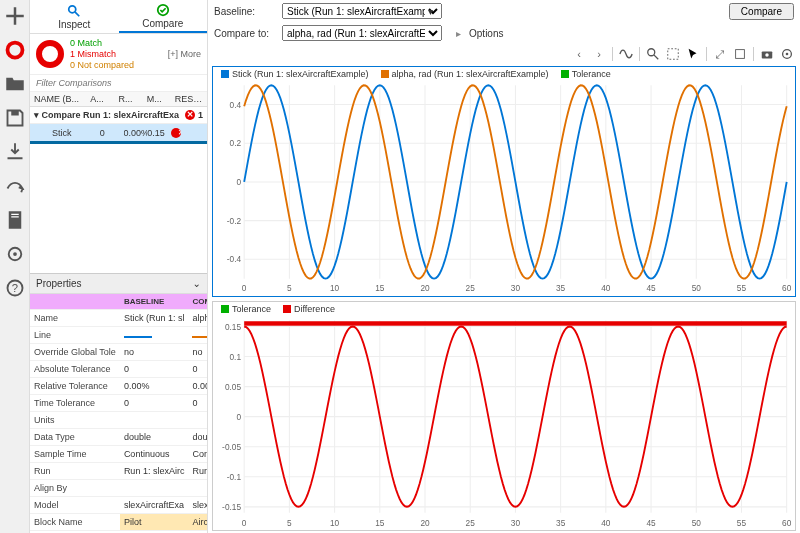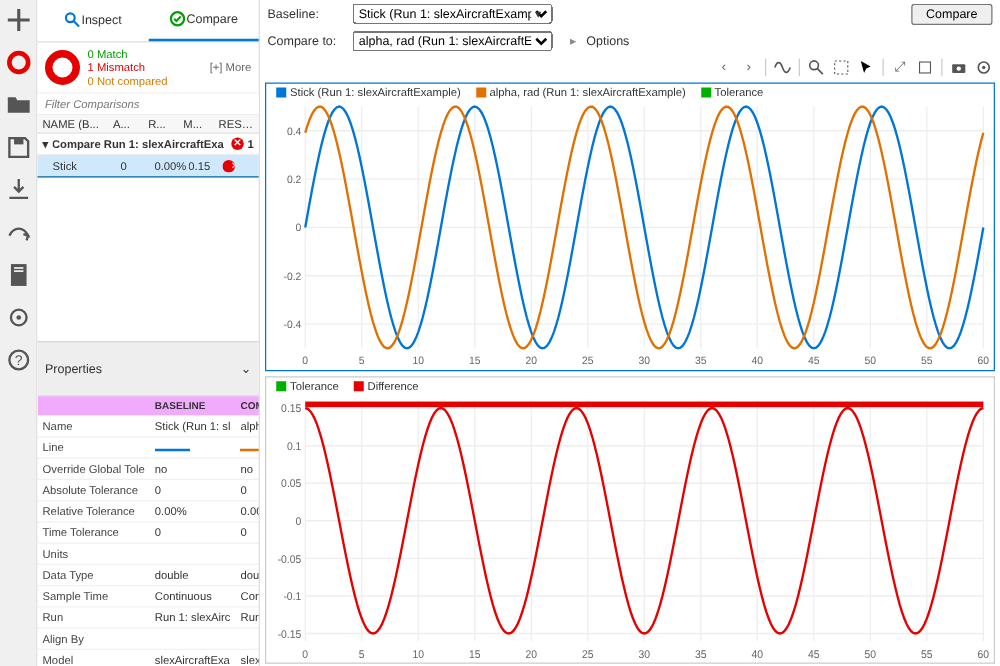--- a/index.html
+++ b/index.html
@@ -2,43 +2,43 @@
 <html><head>
 <meta charset="utf-8">
 <style>
 html,body{margin:0;padding:0;font-family:Arial,Helvetica,sans-serif;font-size:11px;color:#333;background:#f5f5f5;width:800px;height:533px;overflow:hidden}
 *{box-sizing:border-box}
 .main{display:flex;height:533px}
 .iconbar{width:30px;background:#f0f0f0;border-right:1px solid #ddd;display:flex;flex-direction:column;align-items:center;padding-top:6px;gap:14px}
 .iconbar .ico{width:20px;height:20px;color:#555;display:flex;align-items:center;justify-content:center;cursor:pointer}
 .left{width:178px;display:flex;flex-direction:column;border-right:1px solid #ddd;background:#fff}
 .tabs{display:flex;height:34px;border-bottom:1px solid #ddd}
-.tab{flex:1;display:flex;align-items:center;justify-content:center;cursor:pointer;font-size:10px;color:#333}
+.tab{flex:1;display:flex;flex-direction:column;align-items:center;justify-content:center;cursor:pointer;font-size:10px;color:#333}
 .tab.active{border-bottom:2px solid #0076d6}
 .tab .tico{width:14px;height:14px;margin-bottom:1px}
 .summary{display:flex;align-items:center;padding:4px 6px;border-bottom:1px solid #eee}
 .donut{width:28px;height:28px;border:6px solid #e60000;border-radius:50%;margin-right:6px}
 .summary .sline{font-size:9px;line-height:1.2}
 .sline.match{color:#00a000}
 .sline.mm{color:#e60000}
 .sline.nc{color:#d08000}
 .more{margin-left:auto;font-size:9px;color:#666;cursor:pointer}
 .filter{border-bottom:1px solid #eee}
 .filter input{width:100%;border:none;padding:3px 6px;font-size:9px;font-style:italic;color:#888;outline:none}
 .thead{display:flex;font-size:9px;font-weight:normal;background:#f7f7f7;border-bottom:1px solid #ddd;padding:2px 4px}
 .thead span{flex:1;overflow:hidden;white-space:nowrap;text-overflow:ellipsis}
 .thead span:nth-child(1){flex:2}
 .rowgroup{font-size:9px;font-weight:bold;background:#fff;border-bottom:1px solid #eee;padding:3px 4px;display:flex;align-items:center;gap:3px}
-.row{display:flex;font-size:9px;background:#cfe8fc;padding:3px 2px;border-bottom:1px solid #0369a1;align-items:center}
+.row{display:flex;font-size:9px;background:#cfe8fc;padding:3px 12px;border-bottom:3px solid #0369a1;align-items:center}
 .row span{flex:1;overflow:hidden}
 .row span:nth-child(1){flex:2;padding-left:10px}
 .err-icon{width:10px;height:10px;border-radius:50%;background:#e60000;color:#fff;font-size:8px;display:inline-flex;align-items:center;justify-content:center;line-height:1}
 .flexspace{flex:0 0 auto}
 .props{height:260px;border-top:1px solid #ccc;overflow:hidden;display:flex;flex-direction:column;font-size:9px}
-.props .phead{padding:15px 6px;background:#eee;border-bottom:1px solid #ddd;display:flex;justify-content:space-between;align-items:center;font-size:10px}
+.props .phead{padding:4px 6px;background:#eee;border-bottom:1px solid #ddd;display:flex;justify-content:space-between;font-size:10px}
 .props table{width:100%;border-collapse:collapse;font-size:9px}
 .props td,.props th{padding:3px 4px;text-align:left;border-bottom:1px solid #f0f0f0;white-space:nowrap;overflow:hidden;text-overflow:ellipsis}
 .props th{background:#f0abfc;font-weight:bold;font-size:8px}
 .props td:first-child{width:70px;color:#444}
 .props .lineblue{display:inline-block;width:28px;height:0;border-top:2px solid #0076d6}
 .props .linered{display:inline-block;width:28px;height:0;border-top:2px solid #e07000}
 .right{flex:1;display:flex;flex-direction:column;background:#fff}
 .topbar{display:flex;align-items:center;padding:4px 6px;gap:4px;height:22px;font-size:10px}
 .topbar select{font-size:10px;height:16px;max-width:160px}
 .topbar .lbl{min-width:64px}

